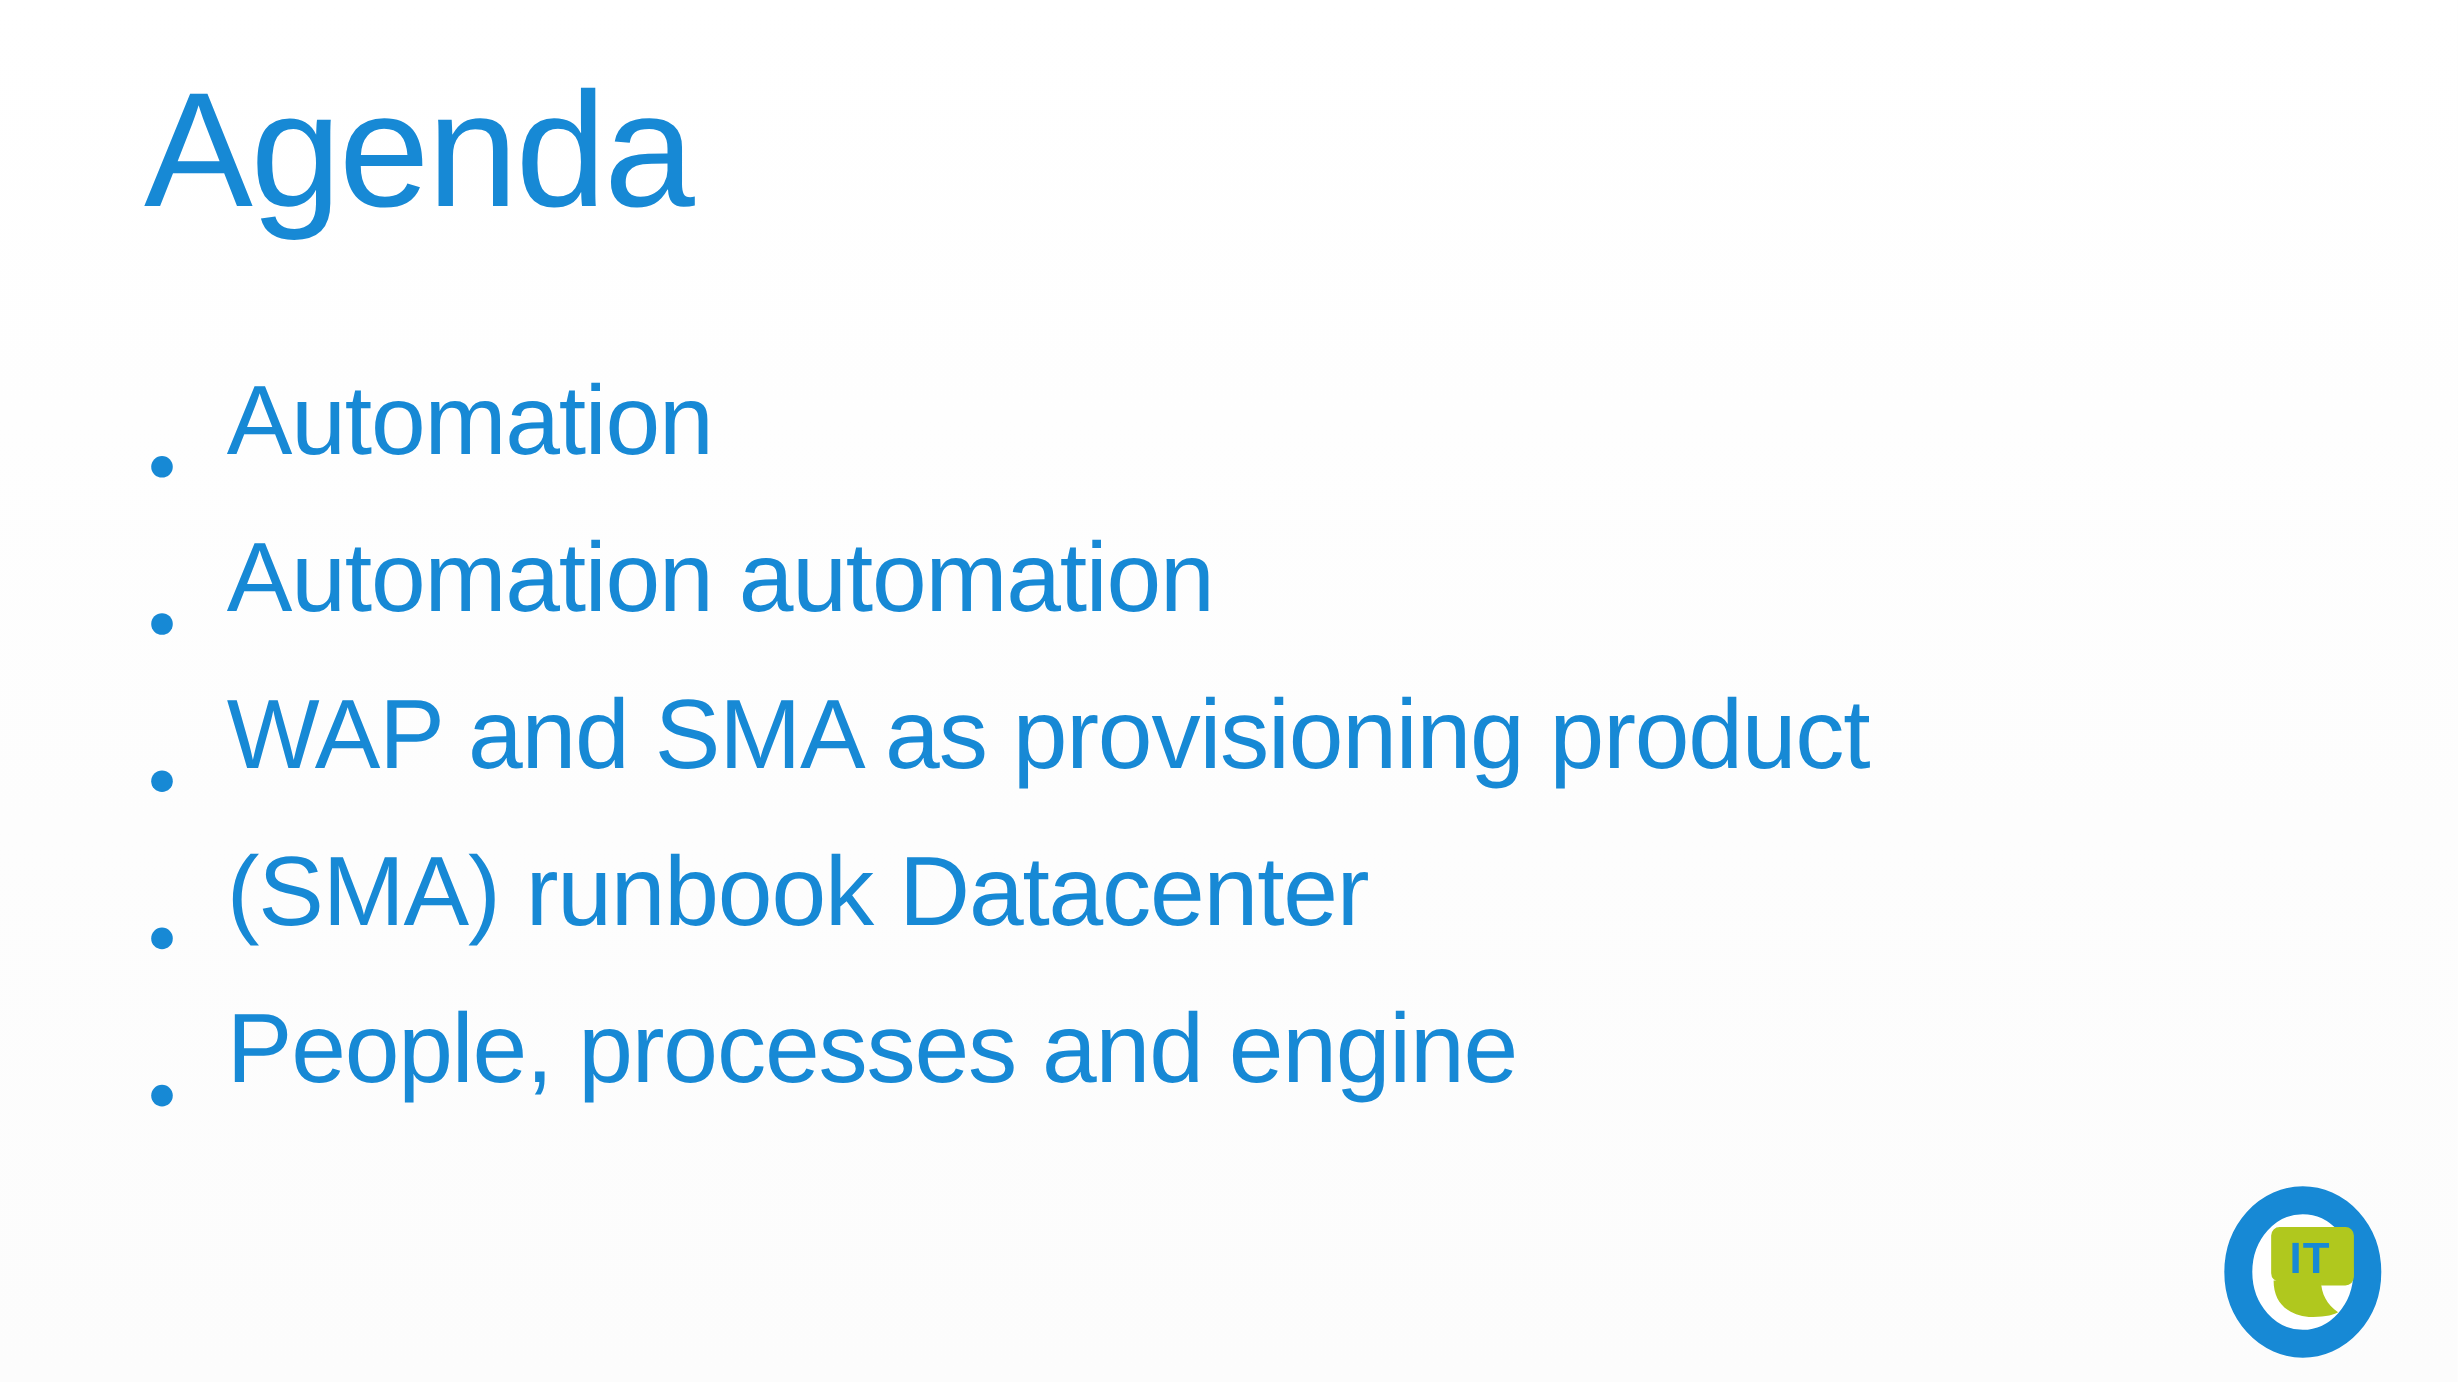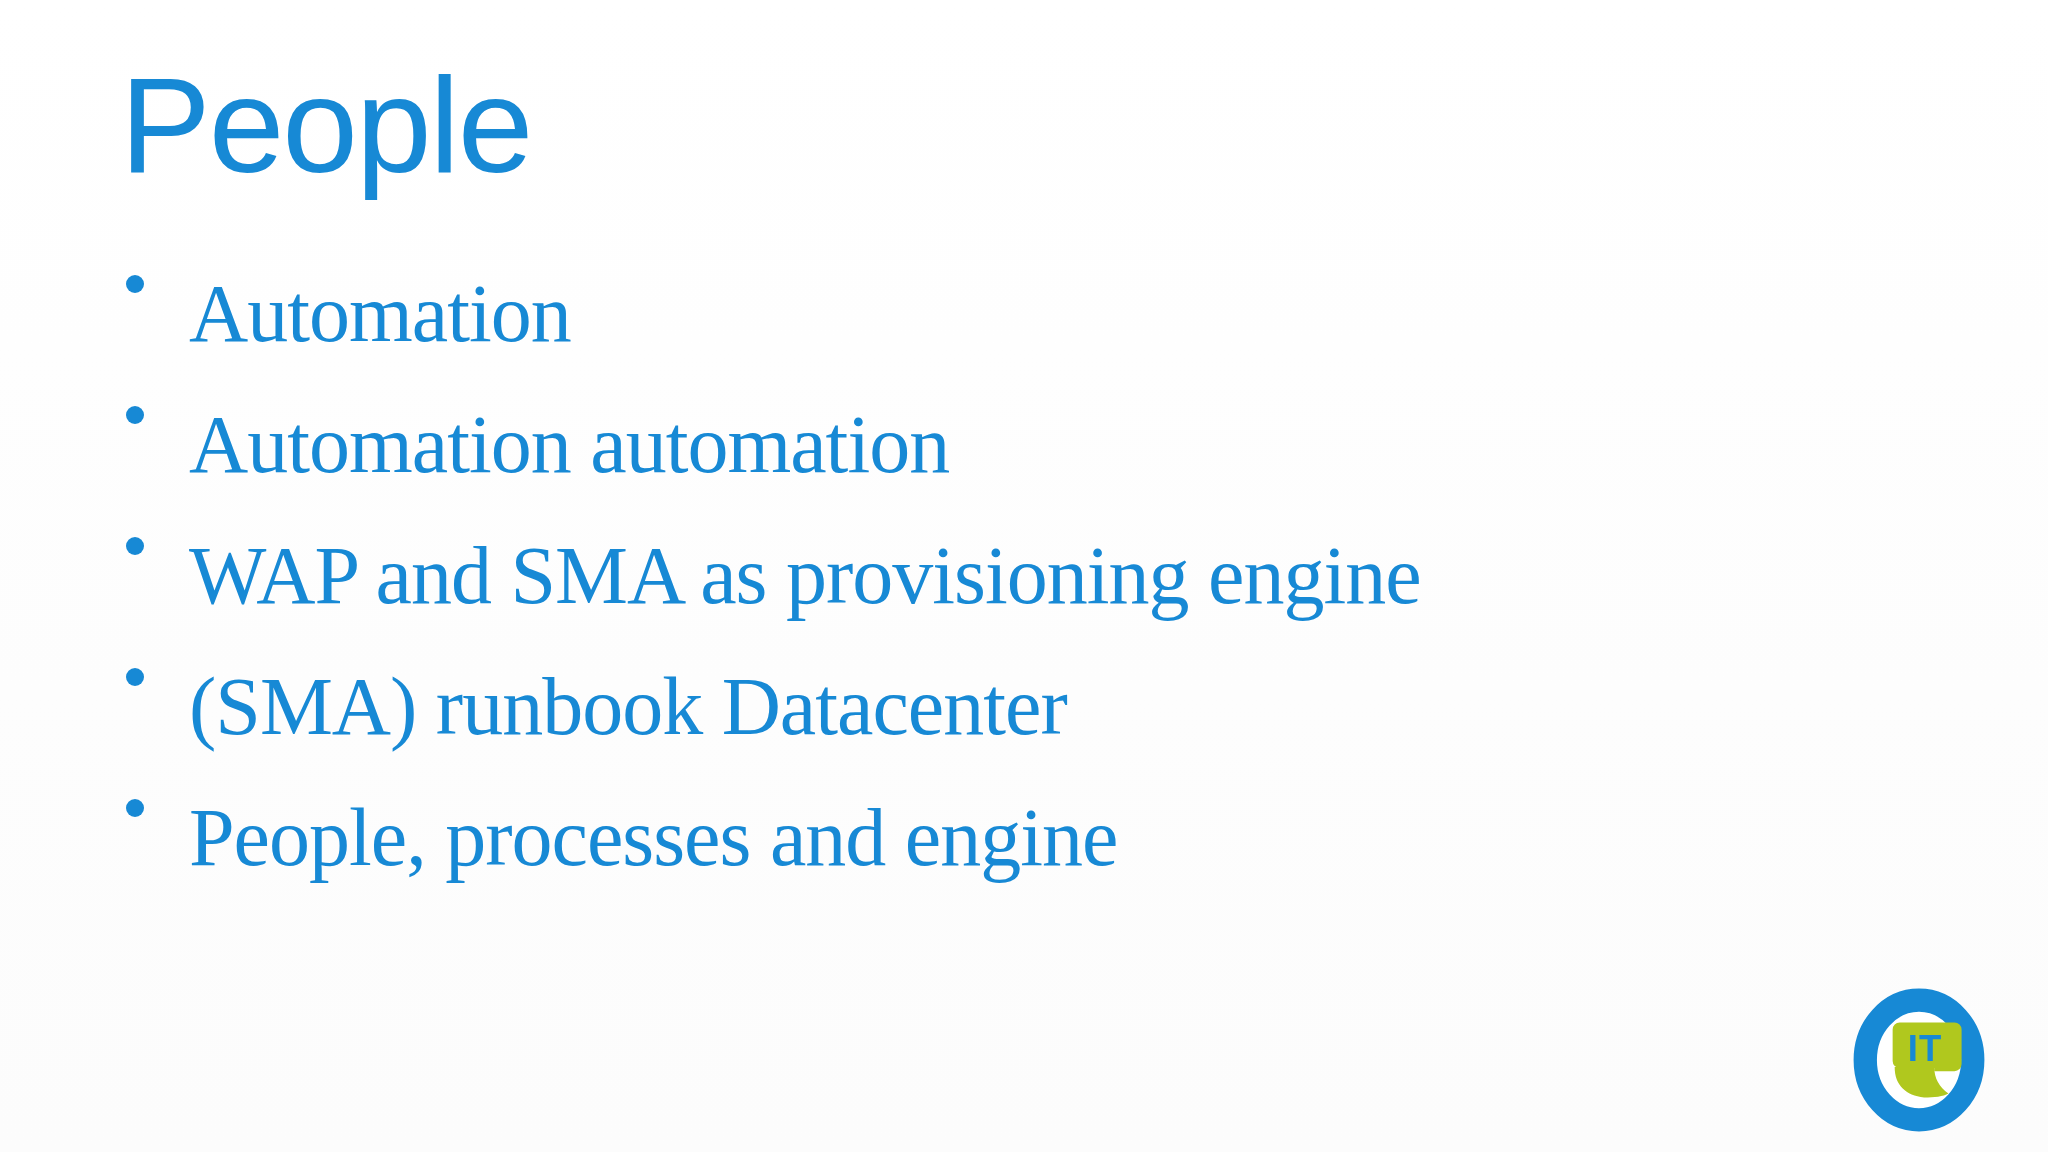--- a/index.html
+++ b/index.html
@@ -32,22 +32,21 @@
   }
   .bullet-list{
     position:absolute;
     left:126px;
     top:267px;
     list-style:none;
   }
   .bullet-item{
     height:131px;
     display:flex;
-    align-items:flex-start;
-    font-family:Liberation Serif, serif;
+    align-items:flex-end;
   }
   .bullet-dot{
     flex:0 0 auto;
     width:18px;
     height:18px;
     border-radius:50%;
     background:var(--text-blue);
     margin-right:45px;
     margin-top:8px;
   }
@@ -79,34 +78,34 @@
     font-size:36px;
     font-weight:bold;
     letter-spacing:1px;
   }
 </style>
 </head>
 <body>
 
 <div class="slide">
 
-  <h1 class="slide-title">People</h1>
+  <h1 class="slide-title">Agenda</h1>
 
   <ul class="bullet-list">
     <li class="bullet-item">
       <span class="bullet-dot"></span>
       <span class="bullet-text">Automation</span>
     </li>
     <li class="bullet-item">
       <span class="bullet-dot"></span>
       <span class="bullet-text">Automation automation</span>
     </li>
     <li class="bullet-item">
       <span class="bullet-dot"></span>
-      <span class="bullet-text">WAP and SMA as provisioning engine</span>
+      <span class="bullet-text">WAP and SMA as provisioning product</span>
     </li>
     <li class="bullet-item">
       <span class="bullet-dot"></span>
       <span class="bullet-text">(SMA) runbook Datacenter</span>
     </li>
     <li class="bullet-item">
       <span class="bullet-dot"></span>
       <span class="bullet-text">People, processes and engine</span>
     </li>
   </ul>

